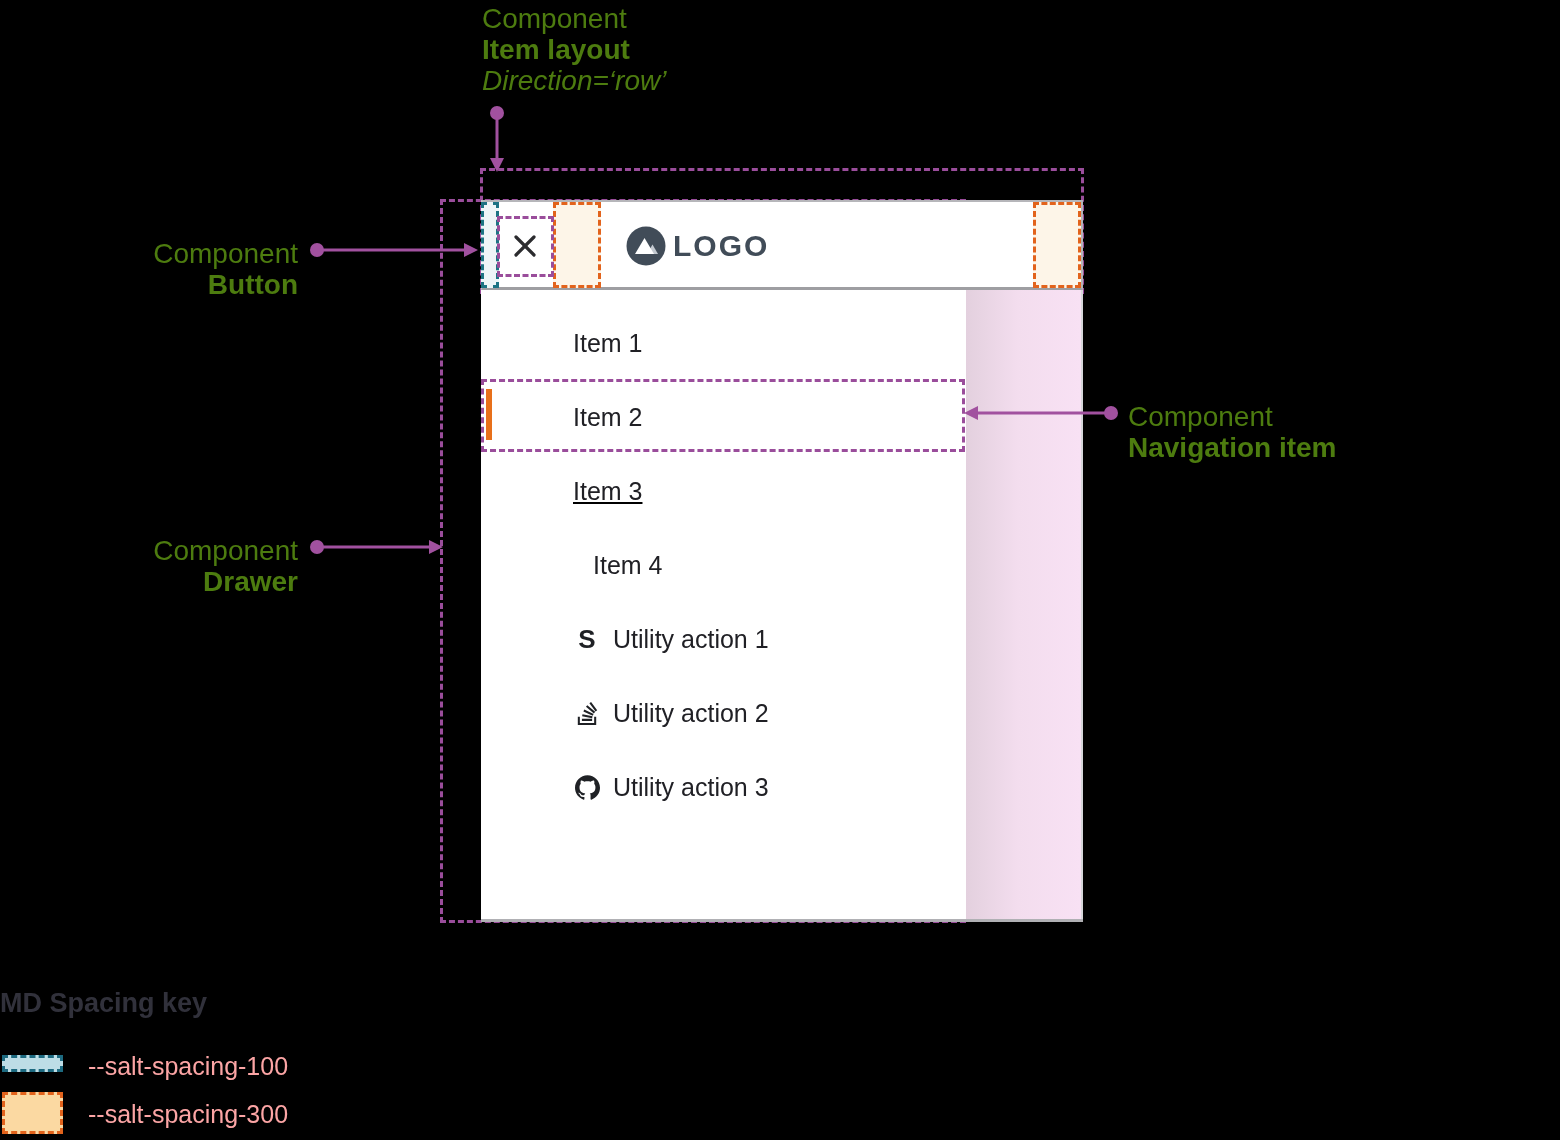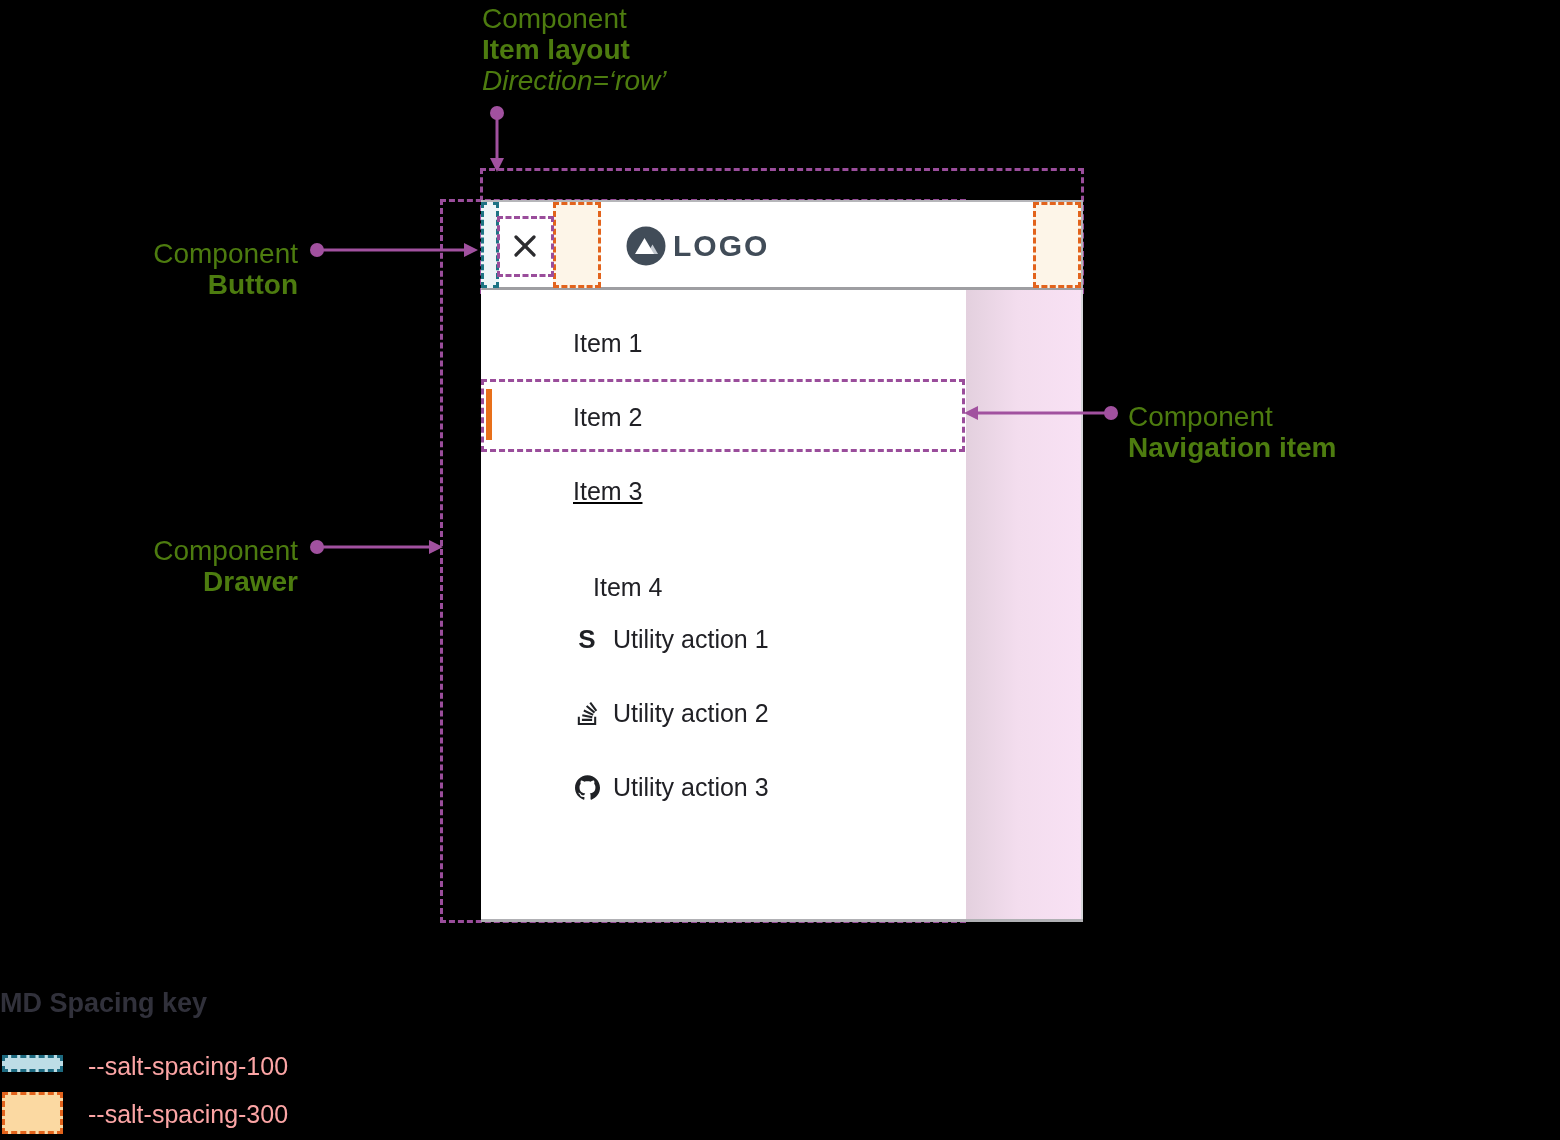--- a/index.html
+++ b/index.html
@@ -60,21 +60,21 @@
 
   <div class="nav-row" style="top:306px;">
     <span class="lbl">Item 1</span>
   </div>
   <div class="nav-row" style="top:380px;">
     <span class="lbl">Item 2</span>
   </div>
   <div class="nav-row" style="top:454px;text-decoration:underline;">
     <span class="lbl">Item 3</span>
   </div>
-  <div class="nav-row" style="top:550px;padding-left:20px;">
+  <div class="nav-row" style="top:528px;padding-left:20px;">
     <span class="lbl">Item 4</span>
   </div>
 
   <div class="nav-row util-row" style="top:602px;">
     <span class="util-icon">S</span>
     <span class="lbl">Utility action 1</span>
   </div>
   <div class="nav-row util-row" style="top:676px;">
     <span class="util-icon">
       <svg width="23" height="23" viewBox="0 0 24 24">

